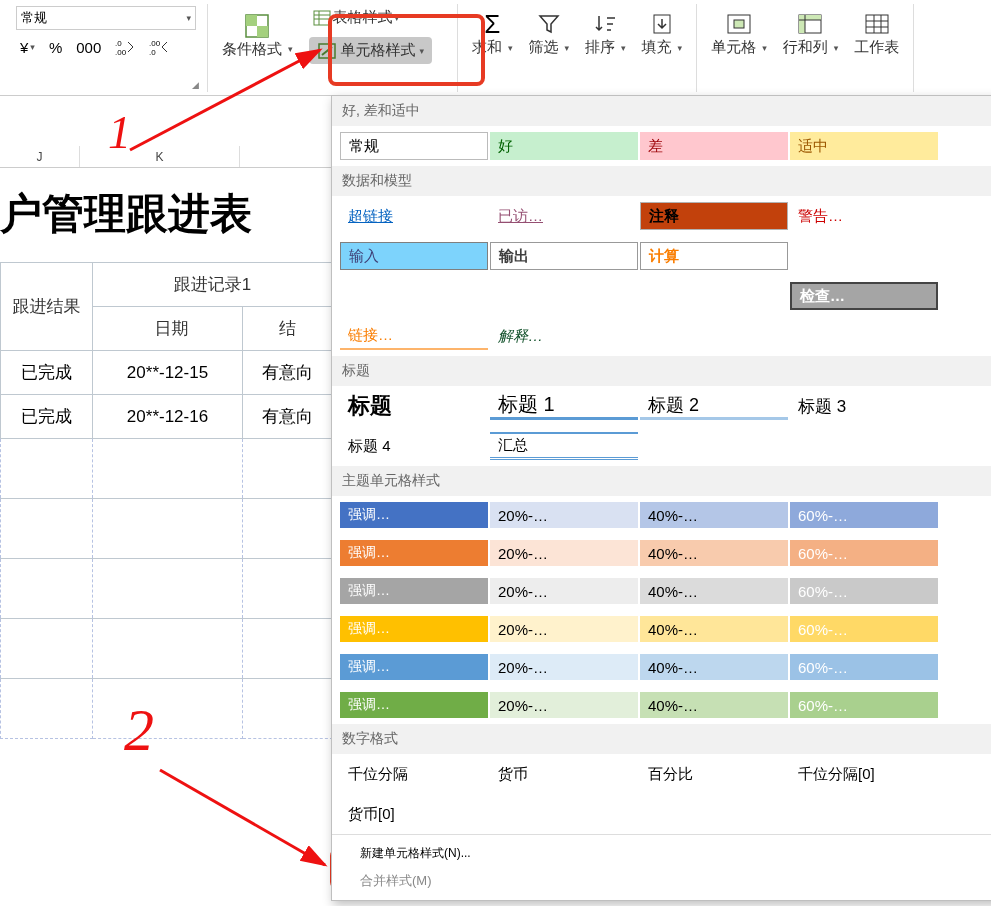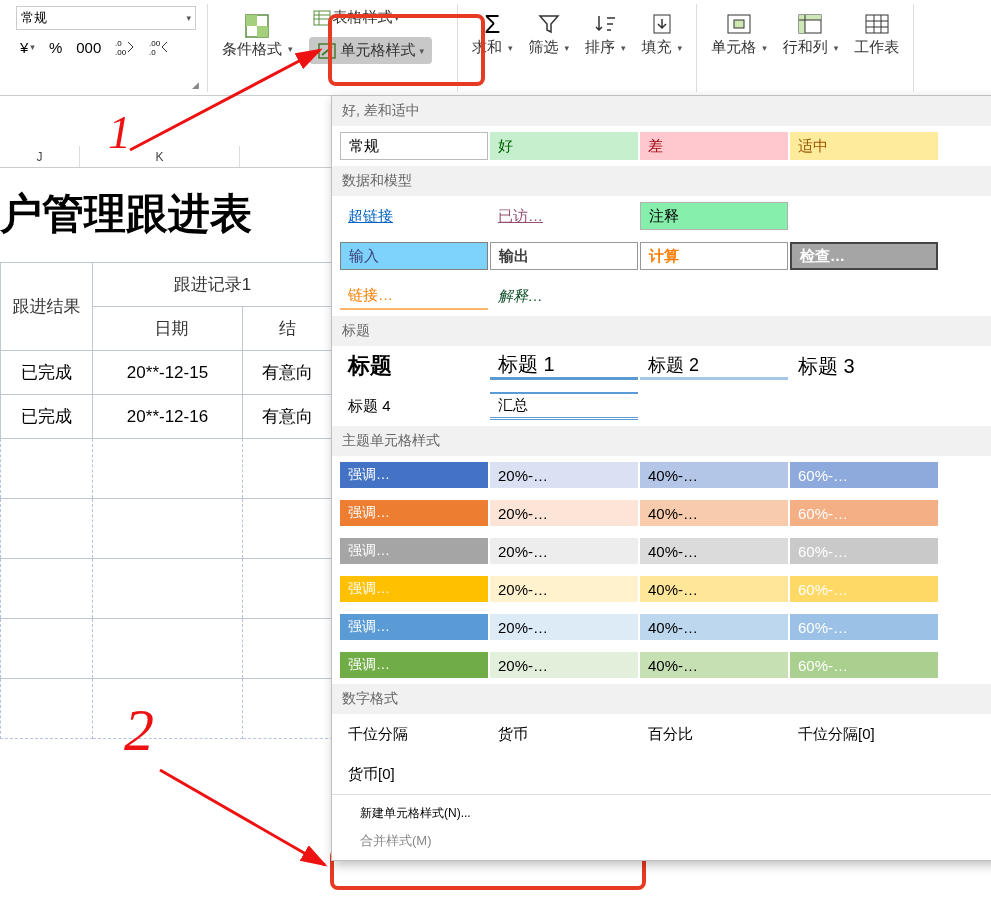--- a/index.html
+++ b/index.html
@@ -42,21 +42,21 @@
 
   
   .gallery { position: absolute; left: 331px; top: 95px; width: 768px; background: #fff; border: 1px solid #bfbfbf; box-shadow: 2px 4px 10px rgba(0,0,0,.25); z-index: 50; }
   .gal-section-title { background: #f1f1f1; color: #666; font-size: 14px; padding: 6px 10px; }
   .gal-row { display: flex; padding: 6px 8px; gap: 2px; }
   .swatch { width: 148px; height: 28px; display: flex; align-items: center; padding: 0 8px; font-size: 15px; cursor: pointer; }
   .swatch.small { height: 26px; }
   .swatch.heading { font-size: 22px; font-weight: bold; border:none; }
   .swatch.h1 { font-size: 20px; border-bottom: 3px solid #5b9bd5; }
   .swatch.h2 { font-size: 18px; border-bottom: 3px solid #a5c8e8; }
-  .swatch.h3 { font-size: 20px; }
+  .swatch.h3 { font-size: 17px; }
   .swatch.h4 { font-size: 15px; }
   .swatch.summary { border-top: 2px solid #5b9bd5; border-bottom: 3px double #5b9bd5; }
   .emphasis { color: #fff; font-size: 14px; }
   .menu-item { padding: 10px 28px; font-size: 12px; cursor: pointer; }
   
   
   .anno { position: absolute; color: #e11; font-family: "Comic Sans MS", cursive; font-size: 46px; font-style: italic; pointer-events: none; }
   .arrow-svg { position: absolute; pointer-events: none; }
 </style>
 </head>
@@ -289,27 +289,28 @@
     <div class="swatch" style="border:1px solid #bbb;">常规</div>
     <div class="swatch" style="background:#c6efce;color:#006100;">好</div>
     <div class="swatch" style="background:#ffc7ce;color:#9c0006;">差</div>
     <div class="swatch" style="background:#ffeb9c;color:#9c5700;">适中</div>
   </div>
 
   <div class="gal-section-title">数据和模型</div>
   <div class="gal-row">
     <div class="swatch" style="color:#0563c1;text-decoration:underline;">超链接</div>
     <div class="swatch" style="color:#954f72;text-decoration:underline;">已访…</div>
-    <div class="swatch" style="background:#86efac;border:1px solid #b2b2b2;">注释</div>
+    <div class="swatch" style="background:#c2410c;border:1px solid #b2b2b2;font-weight:bold;">注释</div>
+    <div class="swatch" style="color:#c00;">警告…</div>
   </div>
   <div class="gal-row">
     <div class="swatch" style="background:#7dd3fc;border:1px solid #7f7f7f;color:#3f3f76;">输入</div>
     <div class="swatch" style="border:1px solid #999;color:#3f3f3f;font-weight:bold;">输出</div>
     <div class="swatch" style="border:1px solid #999;color:#fa7d00;font-weight:bold;">计算</div>
-    <div class="swatch" style="background:#a5a5a5;color:#fff;border:2px solid #444;font-weight:bold;">检查…</div>
+    <div class="swatch" style="background:#a5a5a5;color:#fff;border:2px solid #444;font-weight:bold;margin-top:40px;">检查…</div>
   </div>
   <div class="gal-row">
     <div class="swatch" style="color:#fa7d00;border-bottom:2px solid #fdb46b;">链接…</div>
     <div class="swatch" style="color:#14532d;font-style:italic;">解释…</div>
   </div>
 
   <div class="gal-section-title">标题</div>
   <div class="gal-row">
     <div class="swatch heading">标题</div>
     <div class="swatch h1">标题 1</div>

